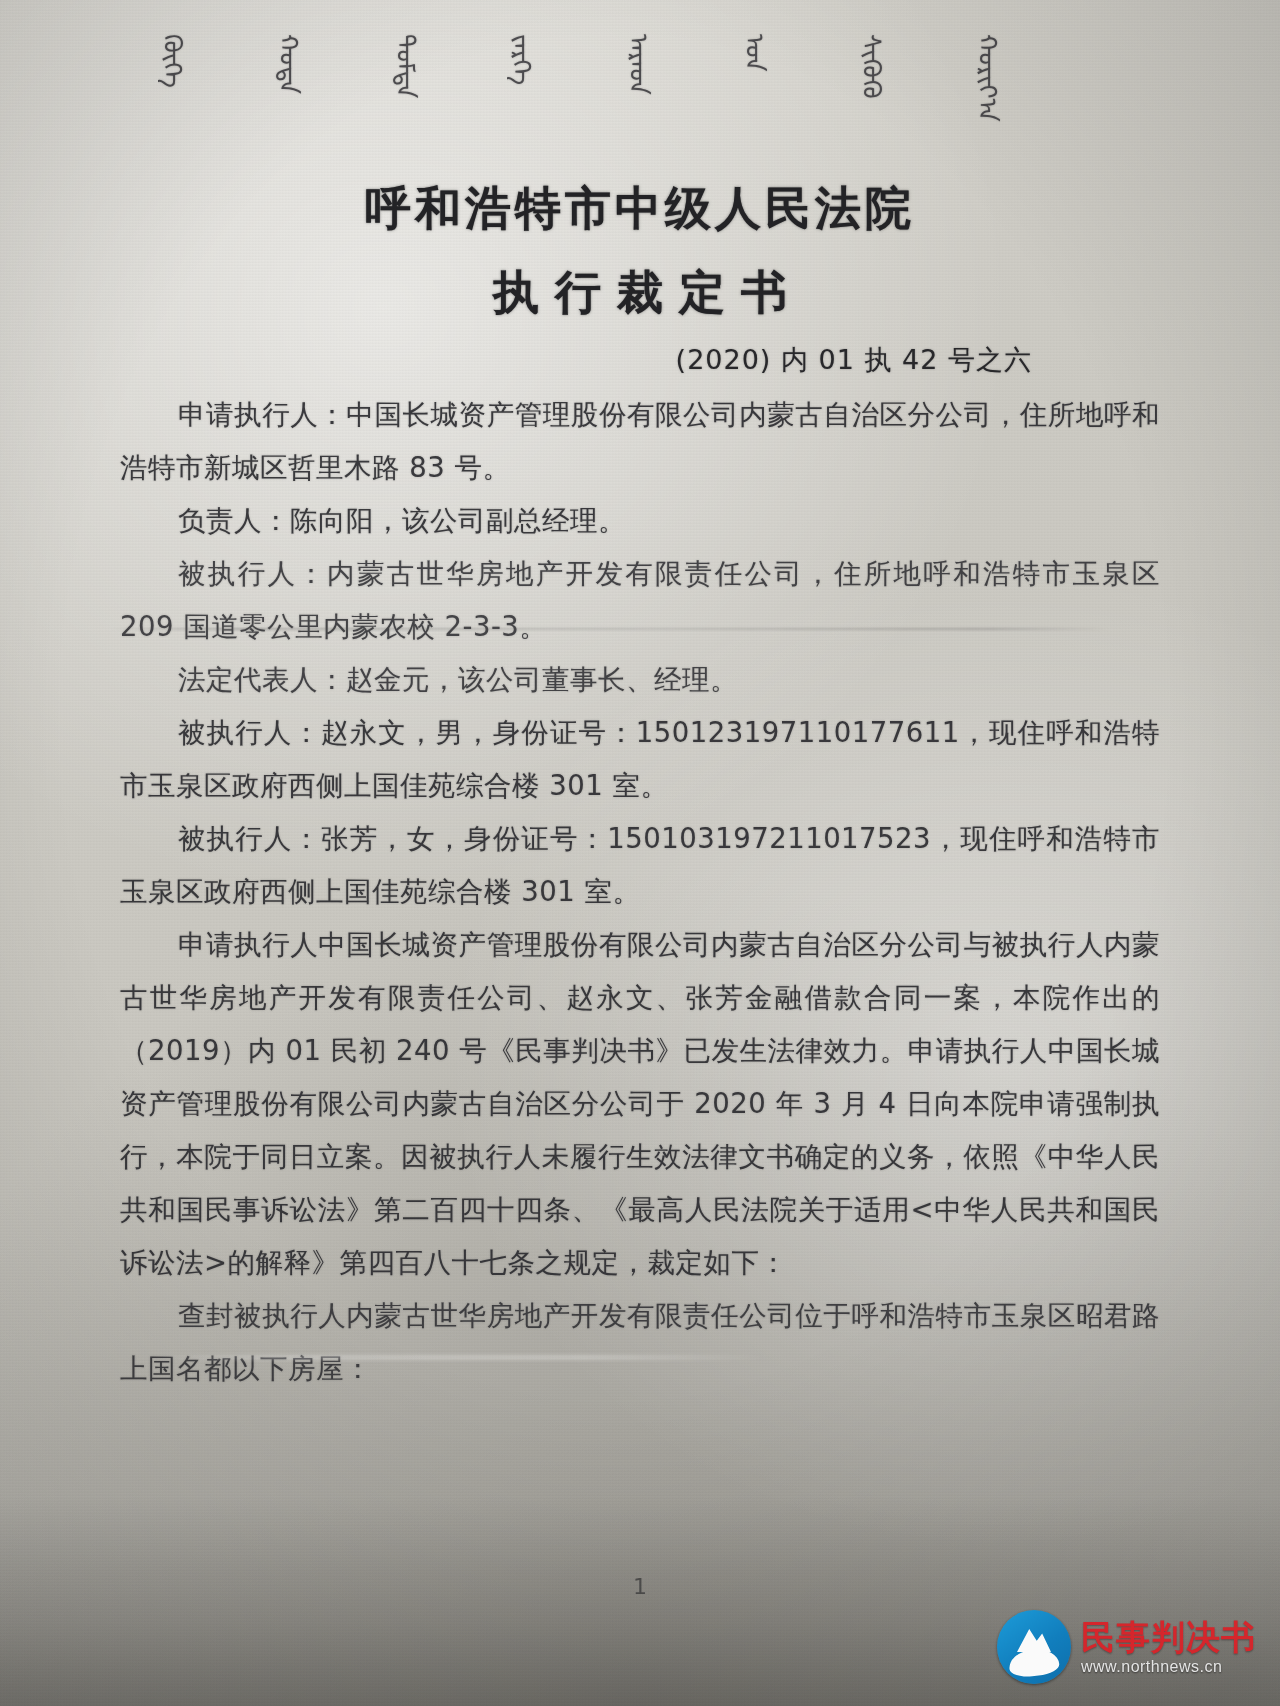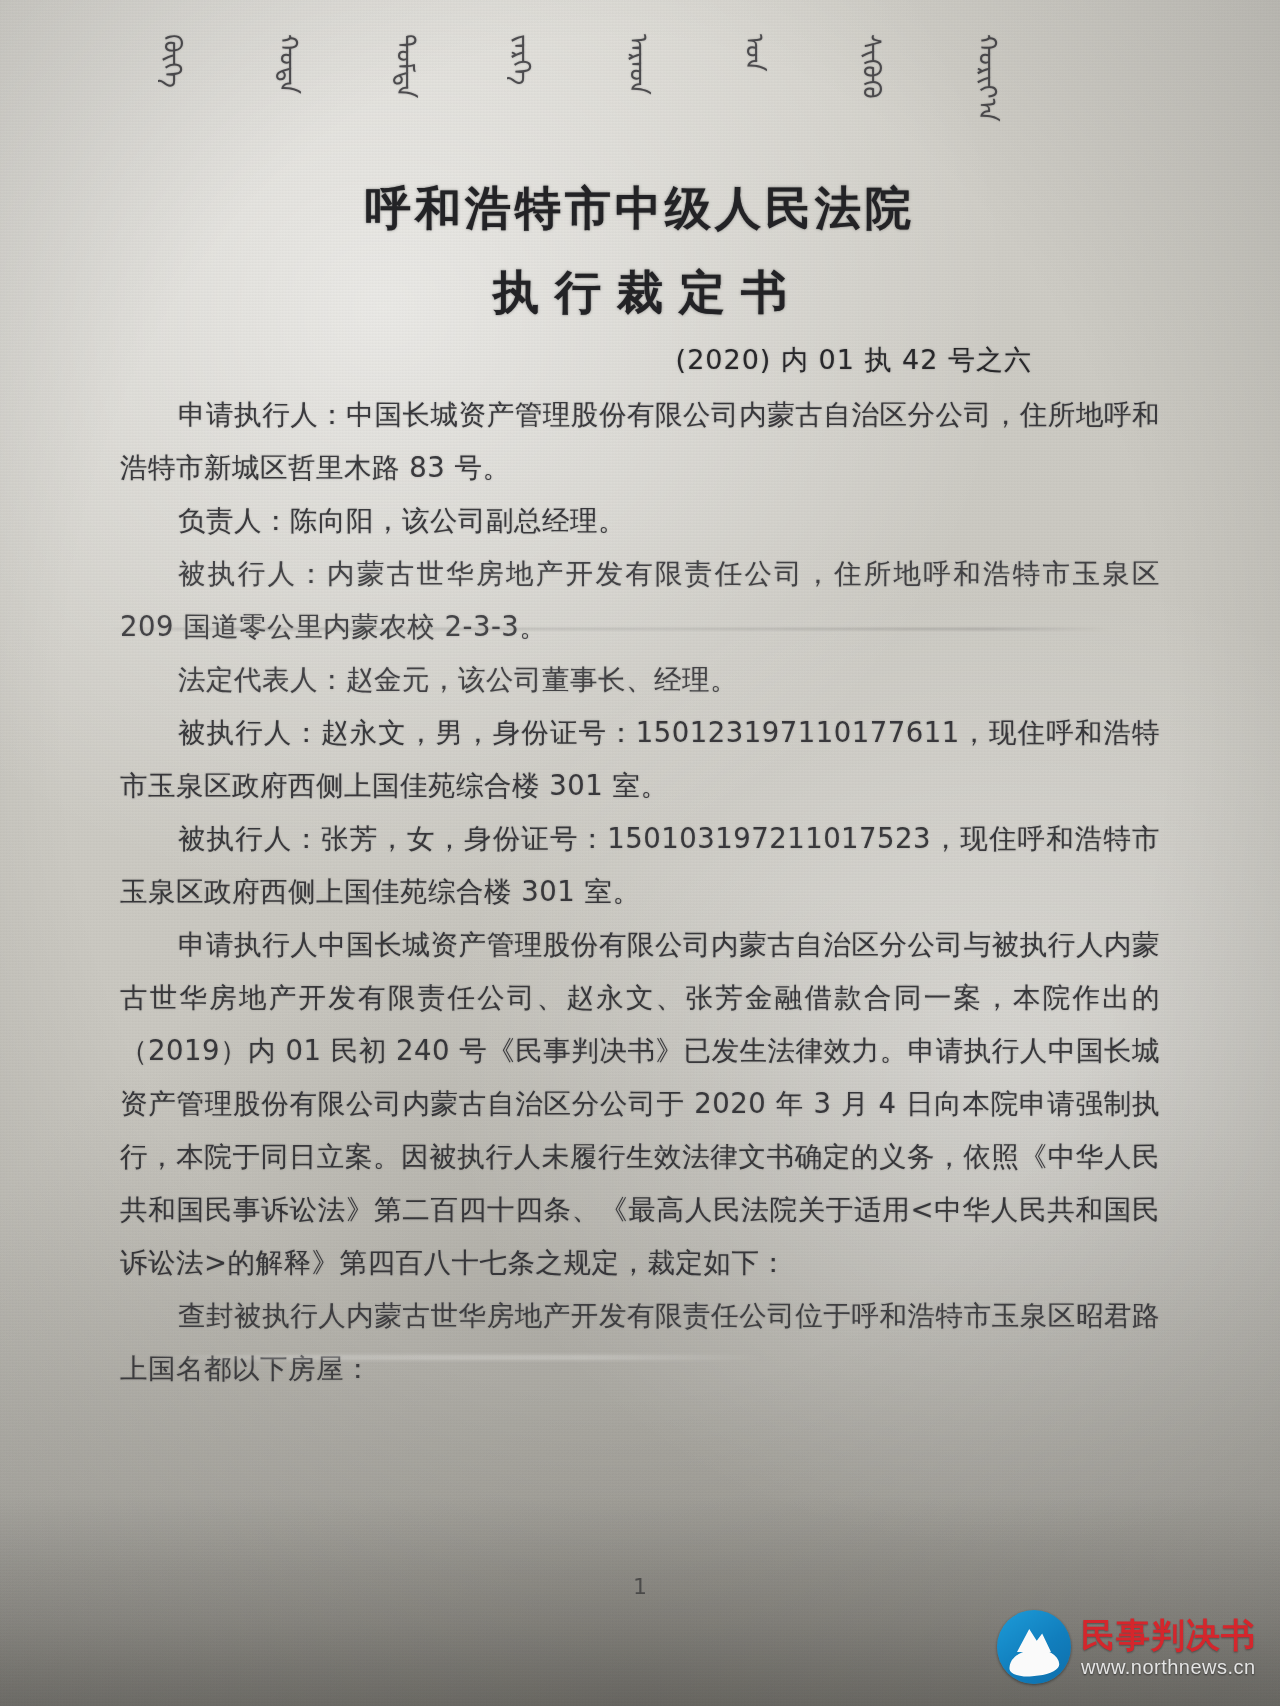--- a/index.html
+++ b/index.html
@@ -207,21 +207,21 @@
     font-family: "DejaVu Sans", sans-serif;
     font-size: 34px;
     font-weight: bold;
     color: #d8242a;
     letter-spacing: 1px;
     text-shadow: 0 1px 2px rgba(0,0,0,.35);
   }
   .wm-url {
     margin-top: 5px;
     font-family: "Liberation Sans", sans-serif;
-    font-size: 20px;
+    font-size: 16px;
     color: #e9e9e9;
     letter-spacing: .5px;
     text-shadow: 0 1px 2px rgba(0,0,0,.6);
   }
 </style>
 </head>
 <body>
 
 <div id="page">
 

